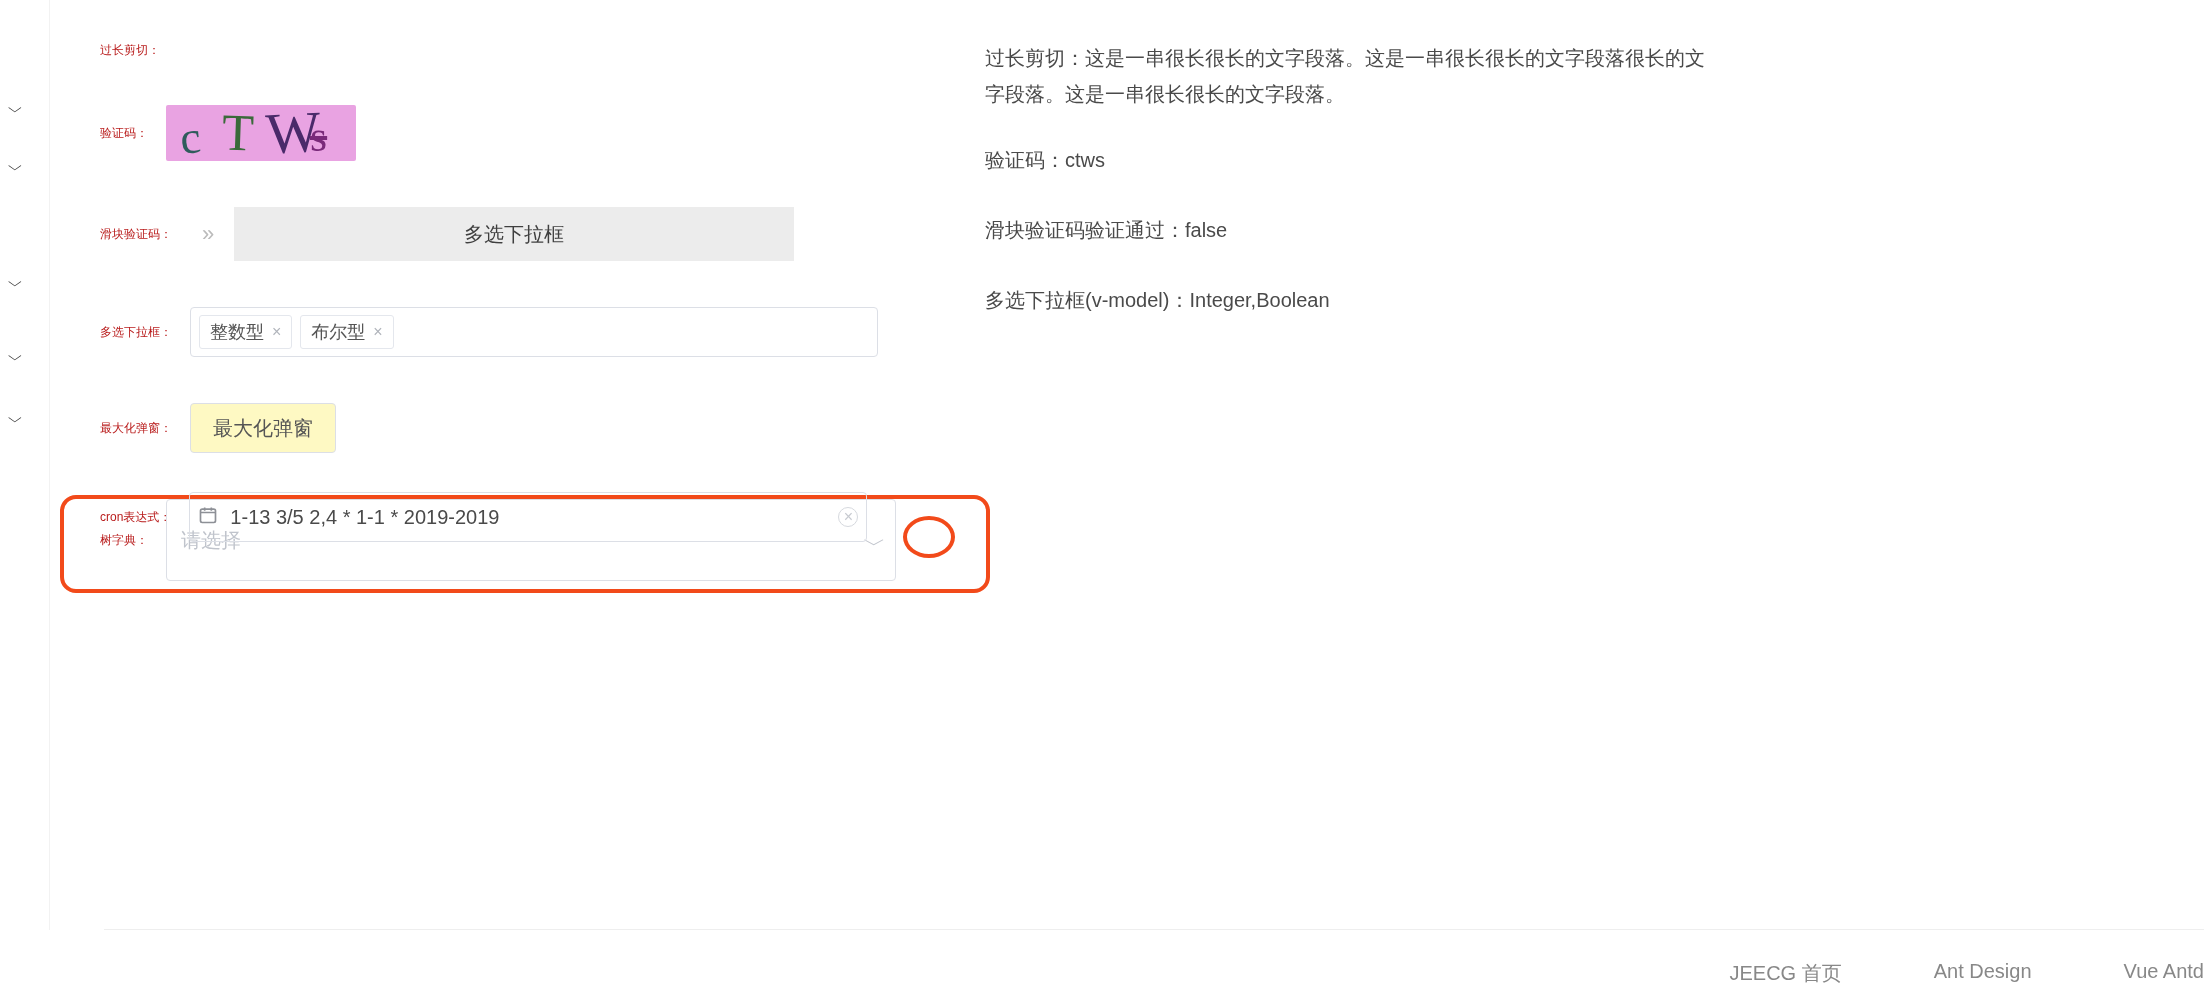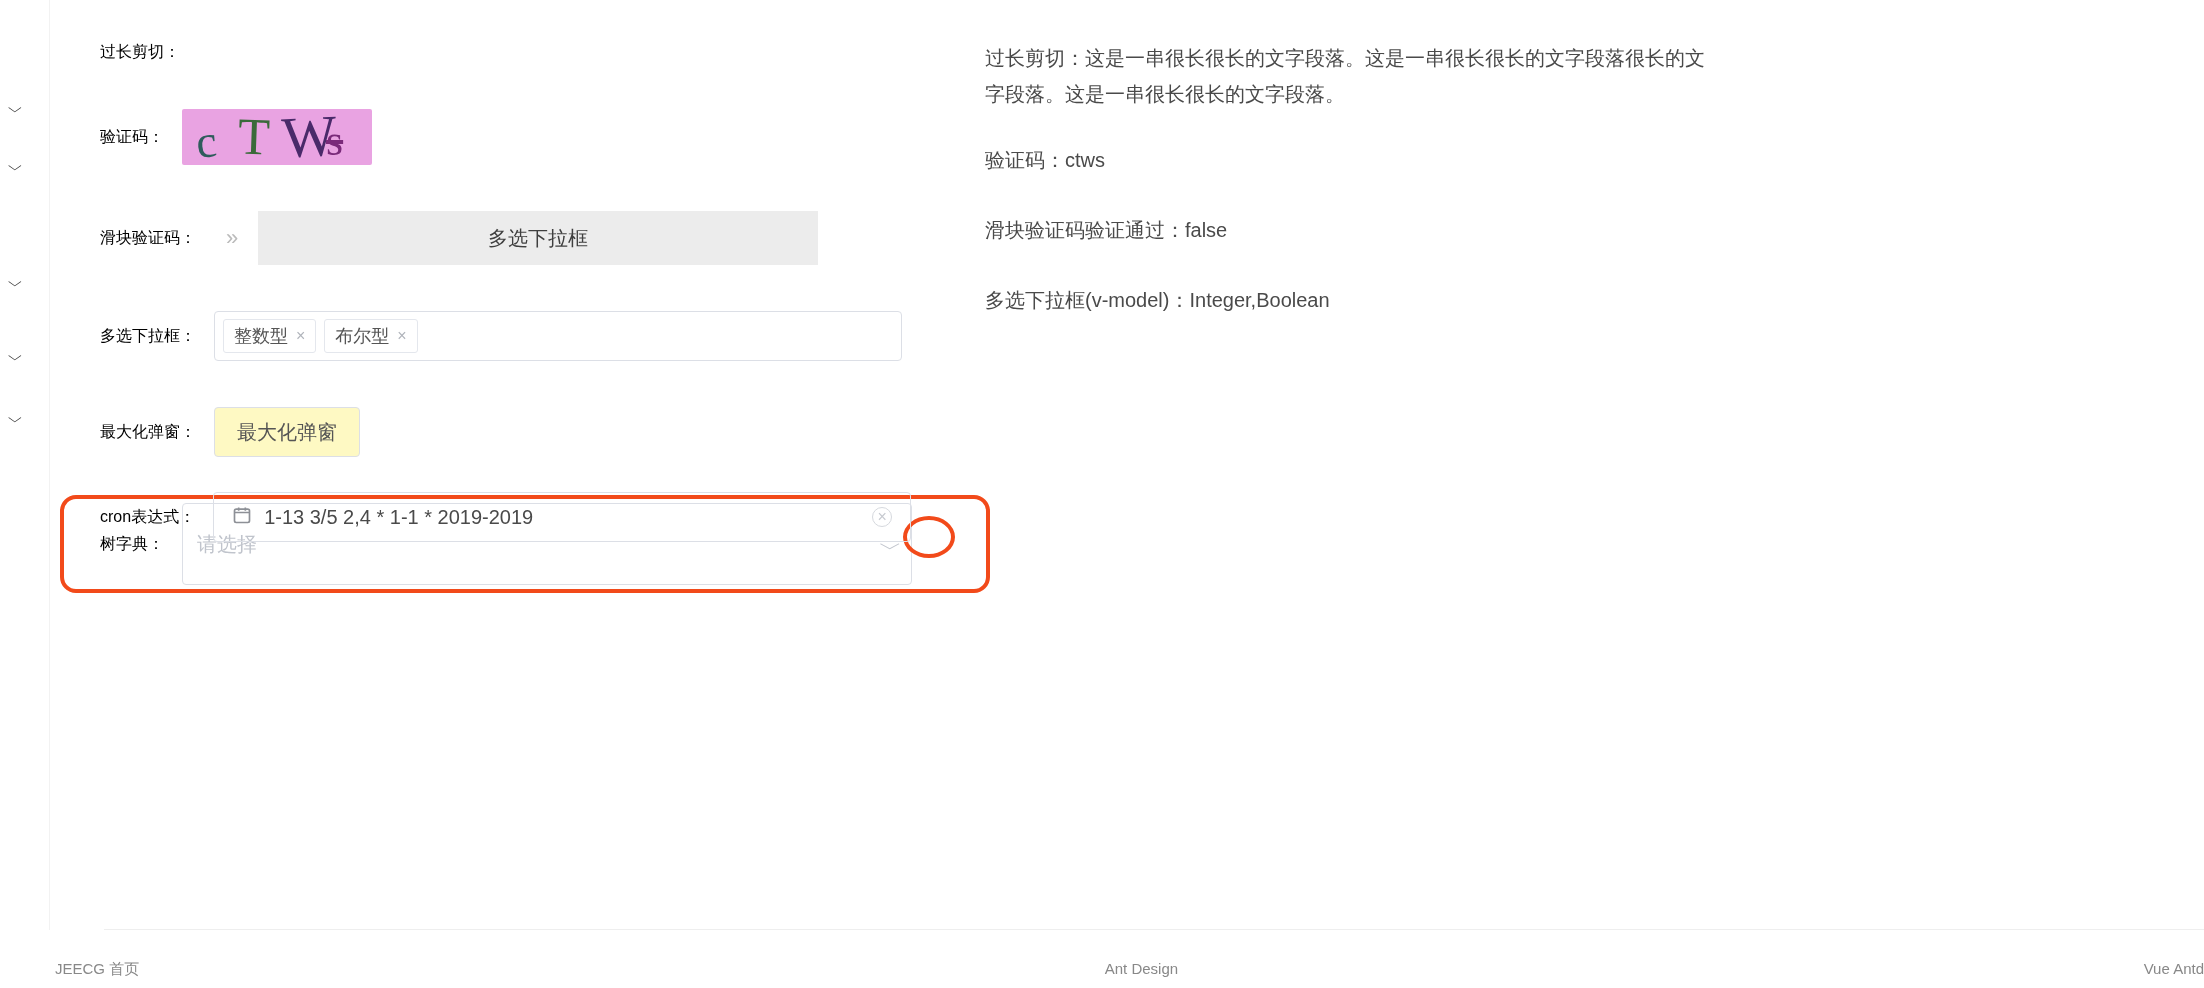--- a/index.html
+++ b/index.html
@@ -4,21 +4,21 @@
 <style>
   html,body{margin:0;padding:0;font-family:-apple-system,BlinkMacSystemFont,"Segoe UI","PingFang SC","Microsoft YaHei",sans-serif;font-size:20px;color:#333;background:#fff}
   .viewport{position:relative;width:2204px;height:988px;overflow:hidden}
   .sidebar-chevrons{position:absolute;left:0;top:0;width:40px}
   .chev{position:absolute;left:8px;font-size:18px;color:#333;transform:scaleY(0.7)}
   .content{position:absolute;left:55px;top:0;right:0;bottom:0}
   .main-panel{position:absolute;left:0;top:0;width:910px;padding:42px 45px 0 45px;box-sizing:border-box}
   .side-panel{position:absolute;left:930px;top:0;right:0;padding:40px 0 0 0;box-sizing:border-box}
   .form-row{display:flex;align-items:center;margin-bottom:46px}
   .form-row.tight{margin-bottom:40px}
-  .form-label{color:#000000;font-size:16px;white-space:nowrap;margin-right:18px}
+  .form-label{color:#b91c1c;font-size:12px;white-space:nowrap;margin-right:18px}
   .form-value{color:#4a4a4a;font-size:20px;flex:1;overflow:hidden;white-space:nowrap;text-overflow:ellipsis}
   
   .captcha-box{display:inline-block;width:190px;height:56px;background:#e9a3e2;position:relative;border-radius:2px;overflow:hidden}
   .captcha-box .ch{position:absolute;font-family:"Times New Roman",serif;font-size:46px;font-weight:400}
   .captcha-box .c1{left:14px;top:6px;color:#2f5c5c;transform:rotate(-5deg)}
   .captcha-box .c2{left:56px;top:-2px;color:#3a6a3a;font-size:52px;transform:rotate(2deg)}
   .captcha-box .c3{left:100px;top:-6px;color:#4a2a6a;font-size:58px;transform:rotate(-3deg)}
   .captcha-box .c4{left:144px;top:6px;color:#7a2a7a;font-size:44px;text-decoration:line-through}
   
   .slider-wrap{display:flex;align-items:center;flex:1}
@@ -30,28 +30,28 @@
   .tag .x{color:#b0b4bb;font-size:16px}
   
   .btn{display:inline-flex;align-items:center;justify-content:center;height:48px;padding:0 22px;border:1px solid #dcdfe6;border-radius:4px;background:#fef9c3;color:#555;font-size:20px}
   
   .select{flex:1;max-width:700px;height:48px;border:1px solid #dcdfe6;border-radius:4px;display:flex;align-items:center;justify-content:space-between;padding:16px 14px;color:#c0c4cc;font-size:20px}
   .select .caret{color:#c0c4cc;font-size:18px;transform:scaleX(1.5) scaleY(0.8)}
   
   .highlight-box{position:absolute;left:5px;top:495px;width:930px;height:98px;border:4px solid #f24a1a;border-radius:16px;box-sizing:border-box}
   .highlight-circle{position:absolute;left:848px;top:516px;width:52px;height:42px;border:4px solid #f24a1a;border-radius:50%;box-sizing:border-box}
   .cron-row{position:absolute;left:45px;top:492px;display:flex;align-items:center;width:850px}
-  .cron-input{flex:1;max-width:660px;height:48px;border:1px solid #dcdfe6;border-radius:4px;display:flex;align-items:center;padding:0 18px;color:#4a4a4a;font-size:20px;gap:12px}
+  .cron-input{flex:1;max-width:660px;height:48px;border:1px solid #dcdfe6;border-radius:4px;display:flex;align-items:center;padding:0 8px;color:#4a4a4a;font-size:20px;gap:12px}
   .cron-input .cal-icon{color:#8d9096}
   .cron-input .clear{margin-left:auto;color:#c7cad0;font-size:16px;border:1px solid #d6d9de;border-radius:50%;width:18px;height:18px;display:flex;align-items:center;justify-content:center}
   
   .side-line{color:#4a4a4a;font-size:20px;line-height:36px;margin-bottom:34px}
   .side-line.two{margin-bottom:30px;max-width:720px}
   
-  .footer-hint{position:absolute;left:0;right:0;bottom:2px;height:26px;color:#888;font-size:15px;display:flex;justify-content:space-between;gap:52px;overflow:hidden}
+  .footer-hint{position:absolute;left:0;right:0;bottom:2px;height:26px;color:#888;font-size:20px;display:flex;justify-content:flex-end;gap:92px;overflow:hidden}
   
   .left-divider{position:absolute;left:49px;top:0;bottom:58px;width:1px;background:#f2f2f2}
   .bottom-divider{position:absolute;left:49px;right:0;bottom:58px;height:1px;background:#eee}
 </style>
 </head>
 <body>
 
 <div class="viewport">
 
   <div class="sidebar-chevrons">

